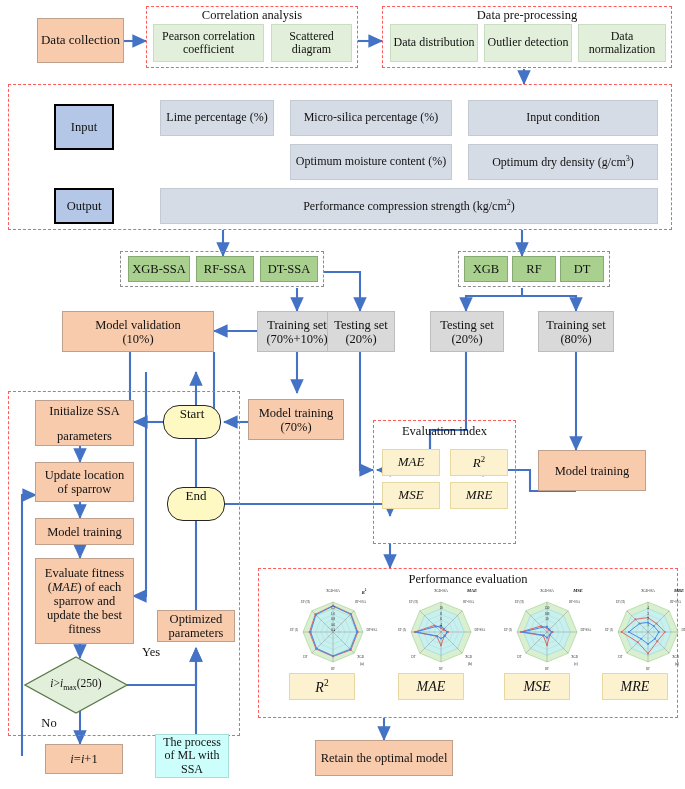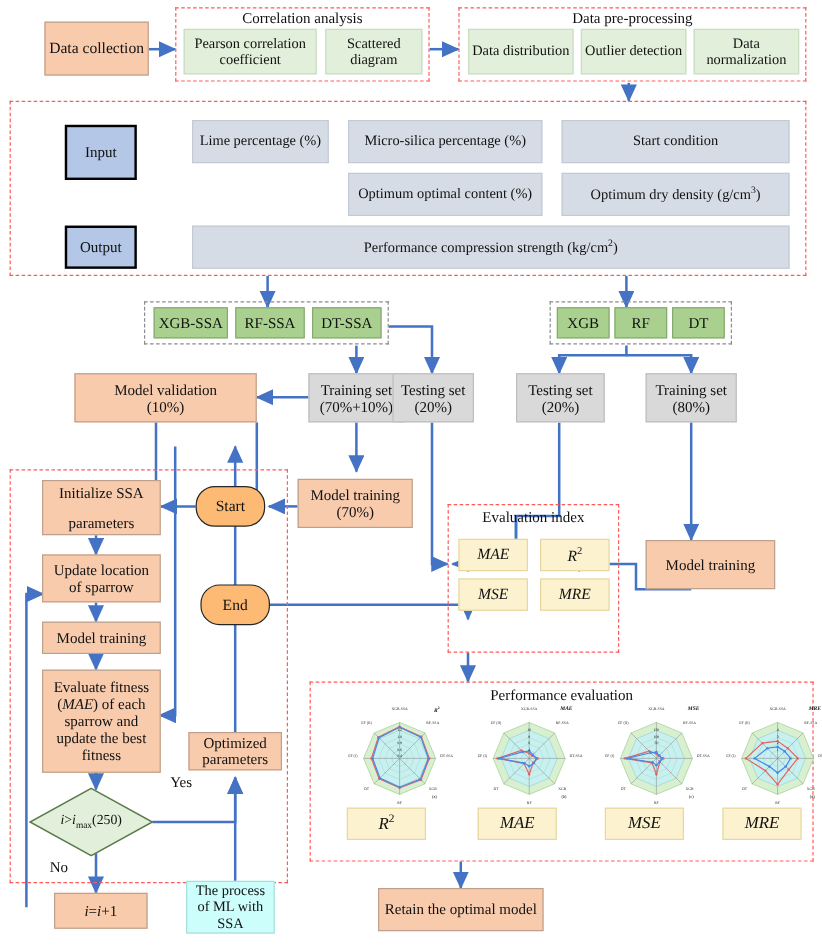--- a/index.html
+++ b/index.html
@@ -11,22 +11,22 @@
   .green{background:#a9d08e;border:1px solid #86ab72;}
   .greenlite{background:#e2efda;border:1px solid #c9ddc1;}
   .gray{background:#d9d9d9;border:1px solid #bdbdbd;}
   .blue{background:#d6dce5;border:1px solid #c3cad4;}
   .bluedark{background:#b4c7e7;border:2px solid #000000;}
   .cream{background:#fdf2cf;border:1px solid #e7d7a0;}
   .cyan{background:#ccfffc;border:1px solid #a8ddd9;}
   .dash-red{position:absolute;box-sizing:border-box;border:1.2px dashed #ff5b5b;background:transparent;}
   .dash-gray{position:absolute;box-sizing:border-box;border:1.2px dashed #8c8c8c;background:transparent;}
   .caption{position:absolute;text-align:center;}
-  .term{position:absolute;box-sizing:border-box;background:#fdba74;border:1.6px solid #262626;
-        border-radius:16px;display:flex;align-items:center;justify-content:center;}
+  .term{position:absolute;box-sizing:border-box;background:#fef9c3;border:1.6px solid #262626;
+        border-radius:16px;display:flex;align-items:flex-start;justify-content:center;}
   .diamond{position:absolute;}
   svg.lines{position:absolute;left:0;top:0;width:685px;height:789px;pointer-events:none;}
   .it{font-style:italic;}
   sup{font-size:.68em;vertical-align:super;}
   sub{font-size:.68em;vertical-align:sub;}
   .radar{position:absolute;}
   .plabel{position:absolute;text-align:center;}
 </style>
 </head>
 <body>
@@ -153,25 +153,25 @@
   <div class="box bluedark" style="left:54px;top:104px;width:60px;height:46px;font-size:12.5px;">
     <span>Input</span>
   </div>
   <div class="box blue" style="left:290px;top:100px;width:162px;height:36px;font-size:12px;">
     <span>Micro-silica percentage (%)</span>
   </div>
   <div class="box blue" style="left:160px;top:100px;width:114px;height:36px;font-size:12px;">
     <span>Lime percentage (%)</span>
   </div>
   <div class="box blue" style="left:468px;top:100px;width:190px;height:36px;font-size:12px;">
-    <span>Start condition</span>
+    <span>Input condition</span>
   </div>
 
   <div class="box blue" style="left:290px;top:144px;width:162px;height:36px;font-size:12px;">
-    <span>Optimum optimal content (%)</span>
+    <span>Optimum moisture content (%)</span>
   </div>
   <div class="box blue" style="left:468px;top:144px;width:190px;height:36px;font-size:12px;">
     <span><span>Optimum dry density (g/cm</span><sup>3</sup><span>)</span></span>
   </div>
 
   <div class="box bluedark" style="left:54px;top:188px;width:60px;height:36px;font-size:12.5px;">
     <span>Output</span>
   </div>
   <div class="box blue" style="left:160px;top:188px;width:498px;height:36px;font-size:12px;">
     <span><span>Performance compression strength (kg/cm</span><sup>2</sup><span>)</span></span>

